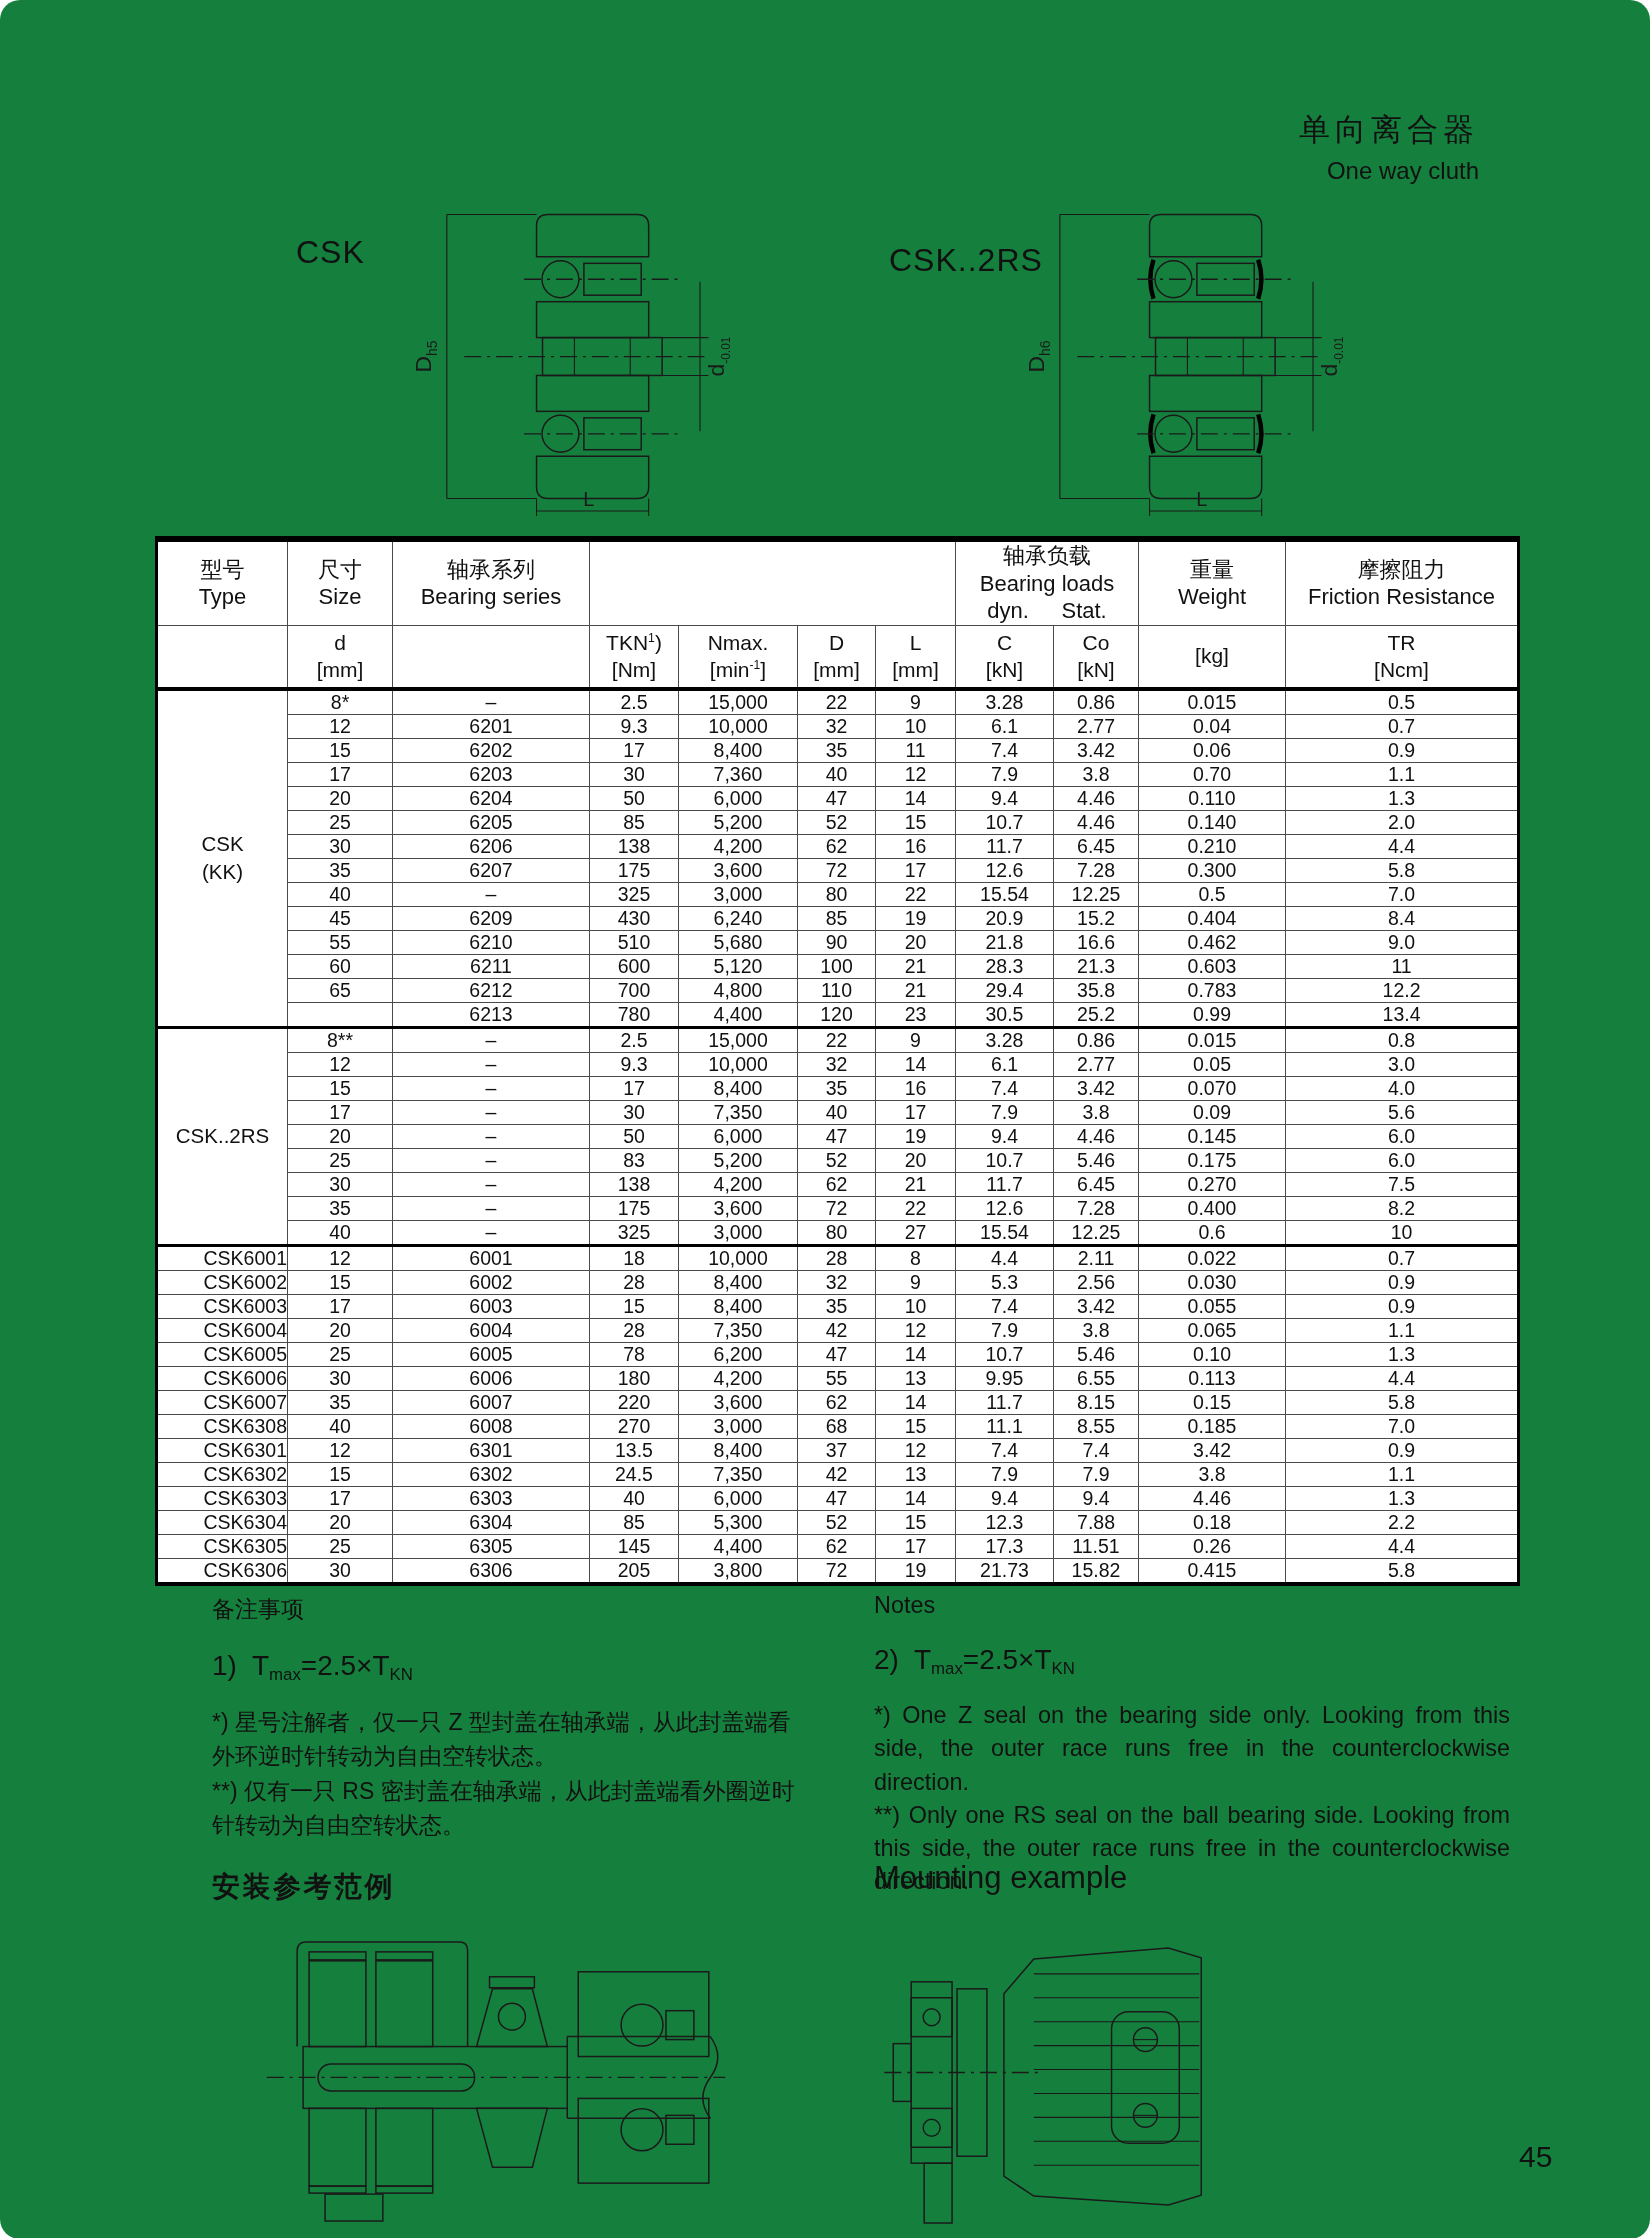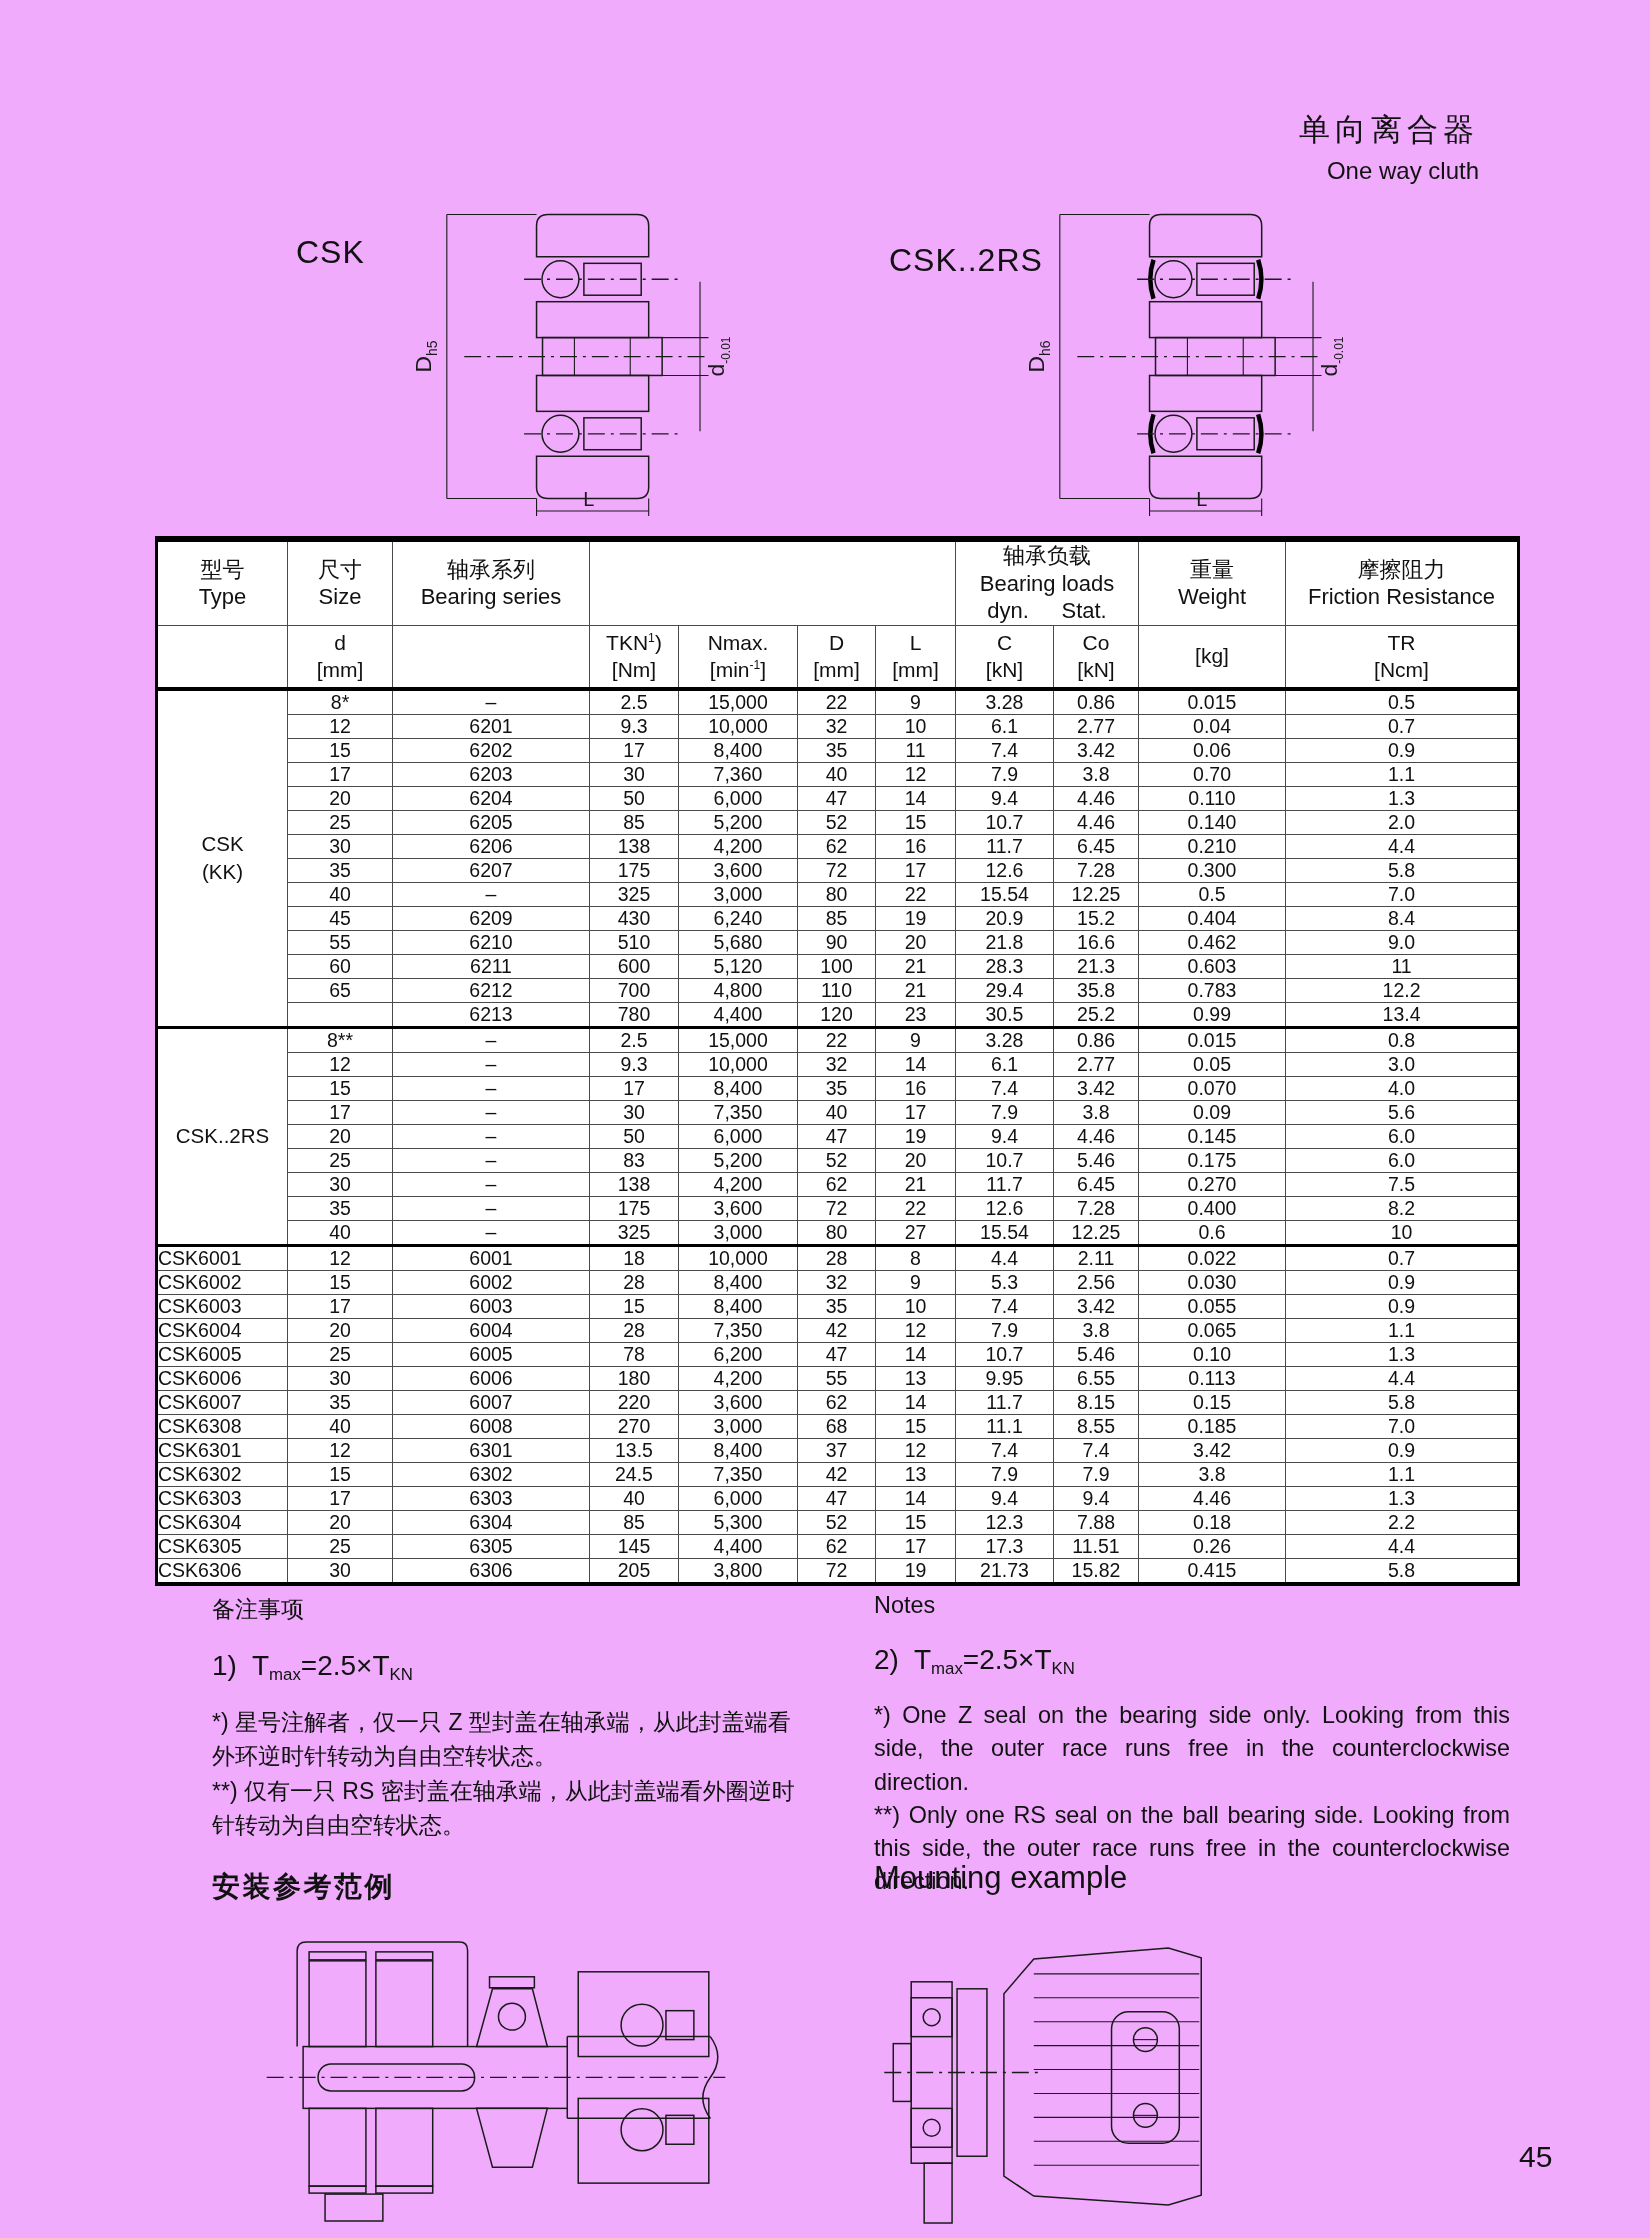--- a/index.html
+++ b/index.html
@@ -1,19 +1,20 @@
 <!DOCTYPE html>
 <html style="font-size:8px"><head>
 <meta charset="utf-8">
 <style>
   html,body { margin:0; padding:0; background:#ffffff; }
   .page {
-    position:relative; width:1650px; height:2239px; background:#f0abfc;
+    position:relative; width:1650px; height:2239px; background:#15803d;
     font-family:"Liberation Sans","DejaVu Sans",sans-serif; color:#111;
     overflow:hidden;
+    border-radius:20px;
   }
   
   .title-block { position:absolute; top:109px; right:171px; text-align:right; }
   .title-cn { font-size:31px; letter-spacing:5px; }
   .title-en { font-size:24px; margin-top:6px; }
 
   
   .diagram-label { position:absolute; font-size:32px; letter-spacing:1px; }
   .lbl-csk   { left:296px;  top:234px; }
   .lbl-csk2  { left:889px; top:242px; }
@@ -32,21 +33,21 @@
     border-collapse:collapse; table-layout:fixed; background:#fff;
     border:3px solid #000; border-top-width:6.5px; border-bottom-width:4.5px; }
   table.spec th, table.spec td {
     border:1px solid #4a4a4a; text-align:center; vertical-align:middle;
     padding:0; overflow:hidden; white-space:nowrap; }
   table.spec thead th { font-weight:400; }
   tr.h1 th { height:75px; font-size:22px; line-height:1.25; }
   tr.h2 th { height:61px; font-size:21px; line-height:1.3; border-bottom:4px solid #000; }
   table.spec tbody td { height:22.4px; font-size:19.5px; }
   tr.sec-first td { border-top:3px solid #000; }
-  td.type-cell.named { text-align:left; }
+  td.type-cell.named { text-align:right; }
   td.type-cell.group { font-size:20.5px; line-height:1.35; }
   .loads-sub { display:flex; justify-content:space-around; padding:0 15px; }
   sup { font-size:0.58em; }
   sub { font-size:0.6em; vertical-align:-0.3em; }
 
   
   .notes-cn { position:absolute; left:212px;  top:1592px; width:584px;
     font-size:23px; line-height:1.5; }
   .notes-en { position:absolute; left:874px; top:1589px; width:636px;
     font-size:23.4px; line-height:1.42; }

